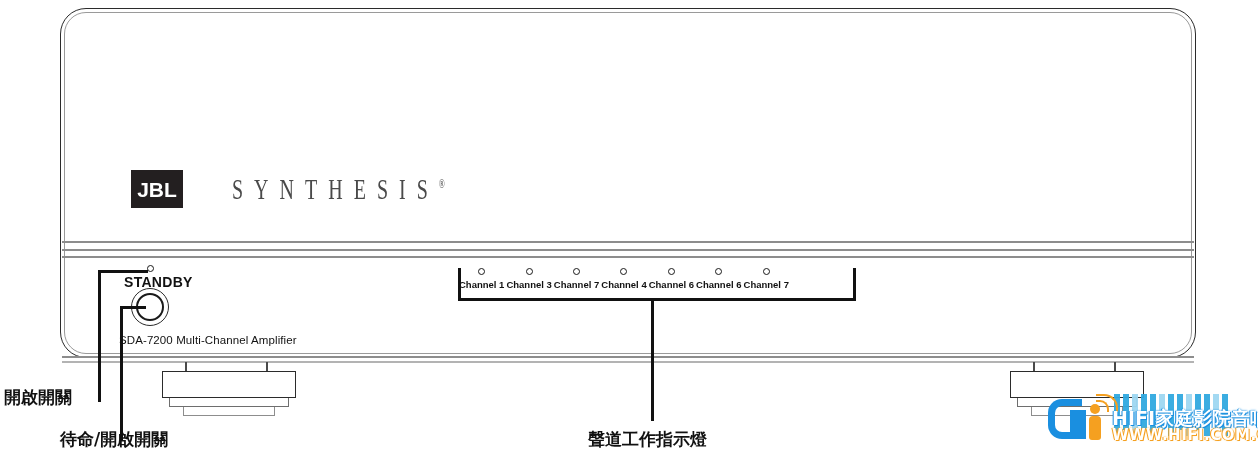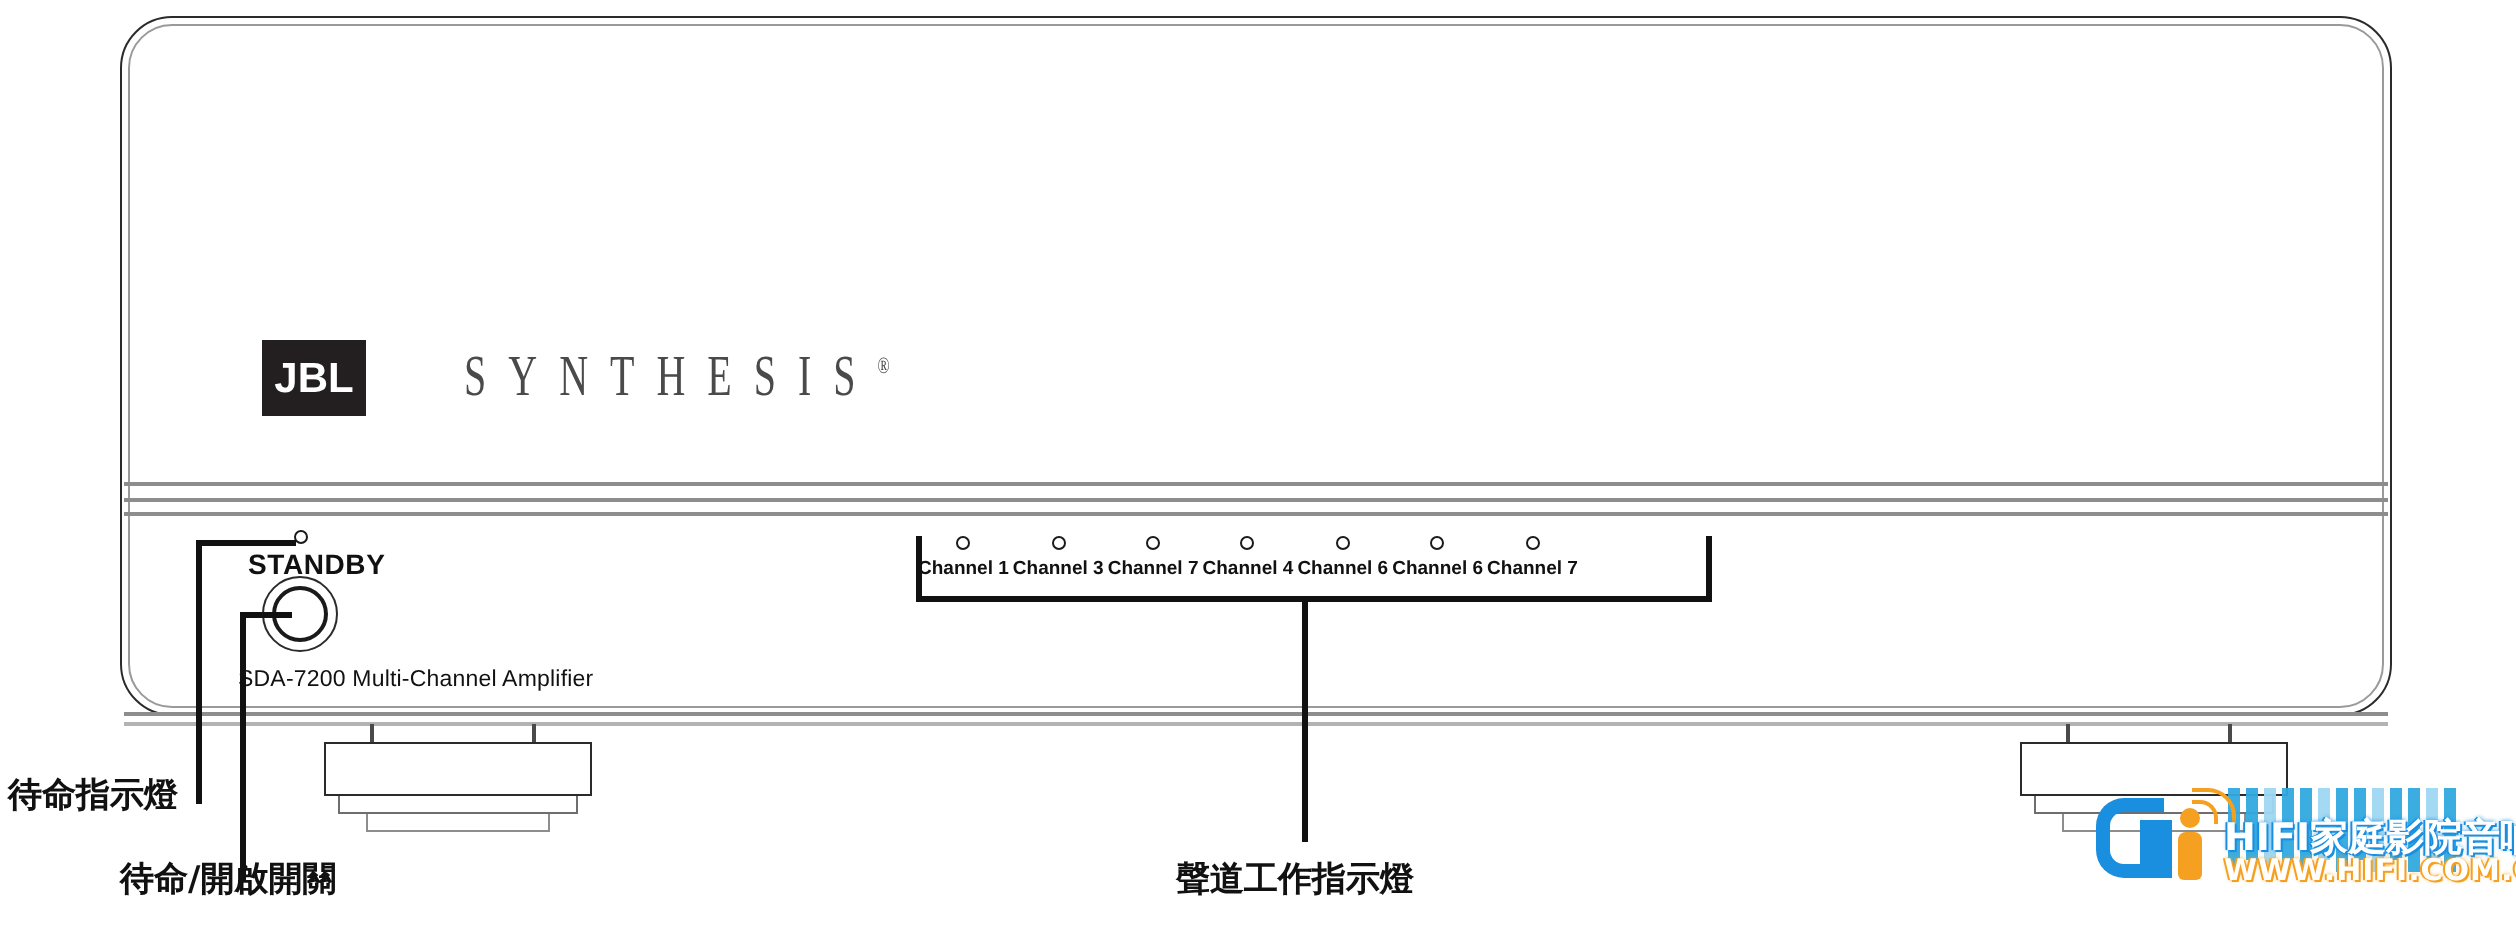--- a/index.html
+++ b/index.html
@@ -275,21 +275,21 @@
     <div class="box1"></div>
     <div class="box2"></div>
     <div class="box3"></div>
   </div>
 
   <div class="leader lead-a-h"></div>
   <div class="leader lead-a-v"></div>
   <div class="leader lead-b-h"></div>
   <div class="leader lead-b-v"></div>
 
-  <div class="anno anno-standby-led">待命指示燈</div>
+  <div class="anno anno-standby-led">開啟開關</div>
   <div class="anno anno-standby-sw">待命/開啟開關</div>
   <div class="anno anno-channel">聲道工作指示燈</div>
 
   <div class="watermark">
     <div class="wm-bars">
       <i class="tall"></i>
       <i class="mid"></i>
       <i class="tall pale"></i>
       <i class="mid"></i>
       <i class="tall"></i>

